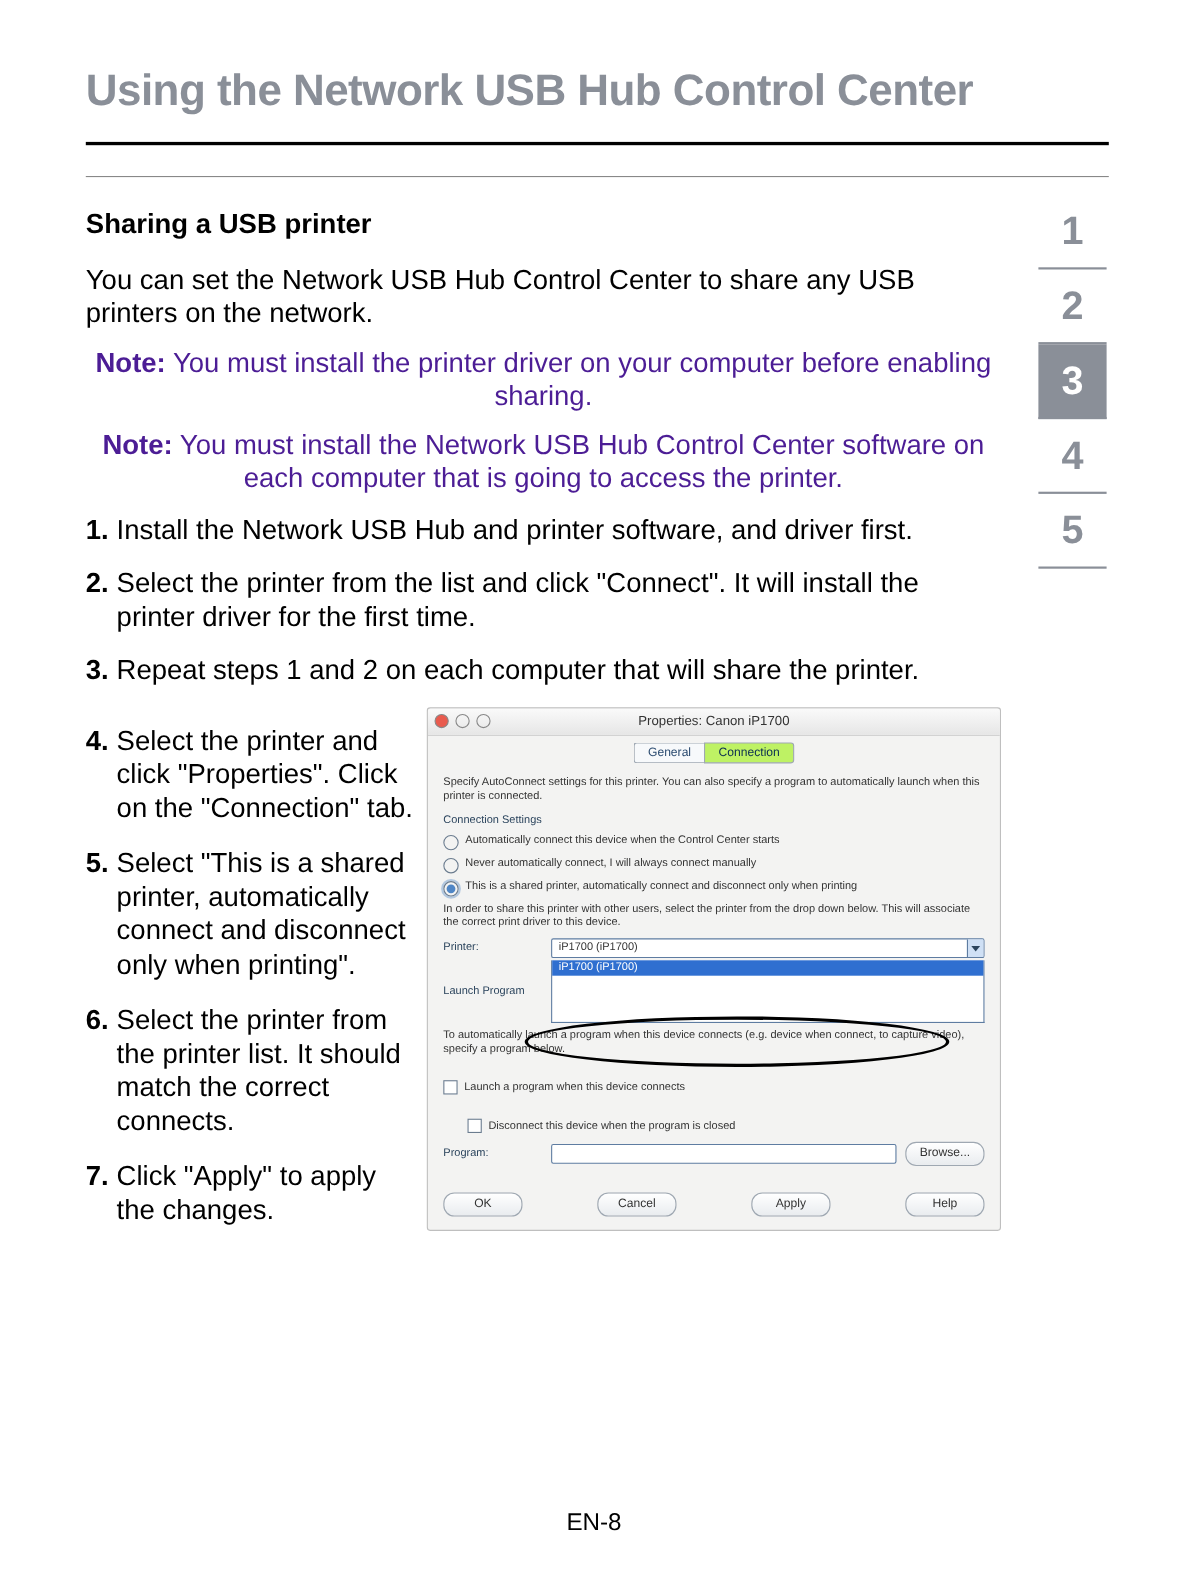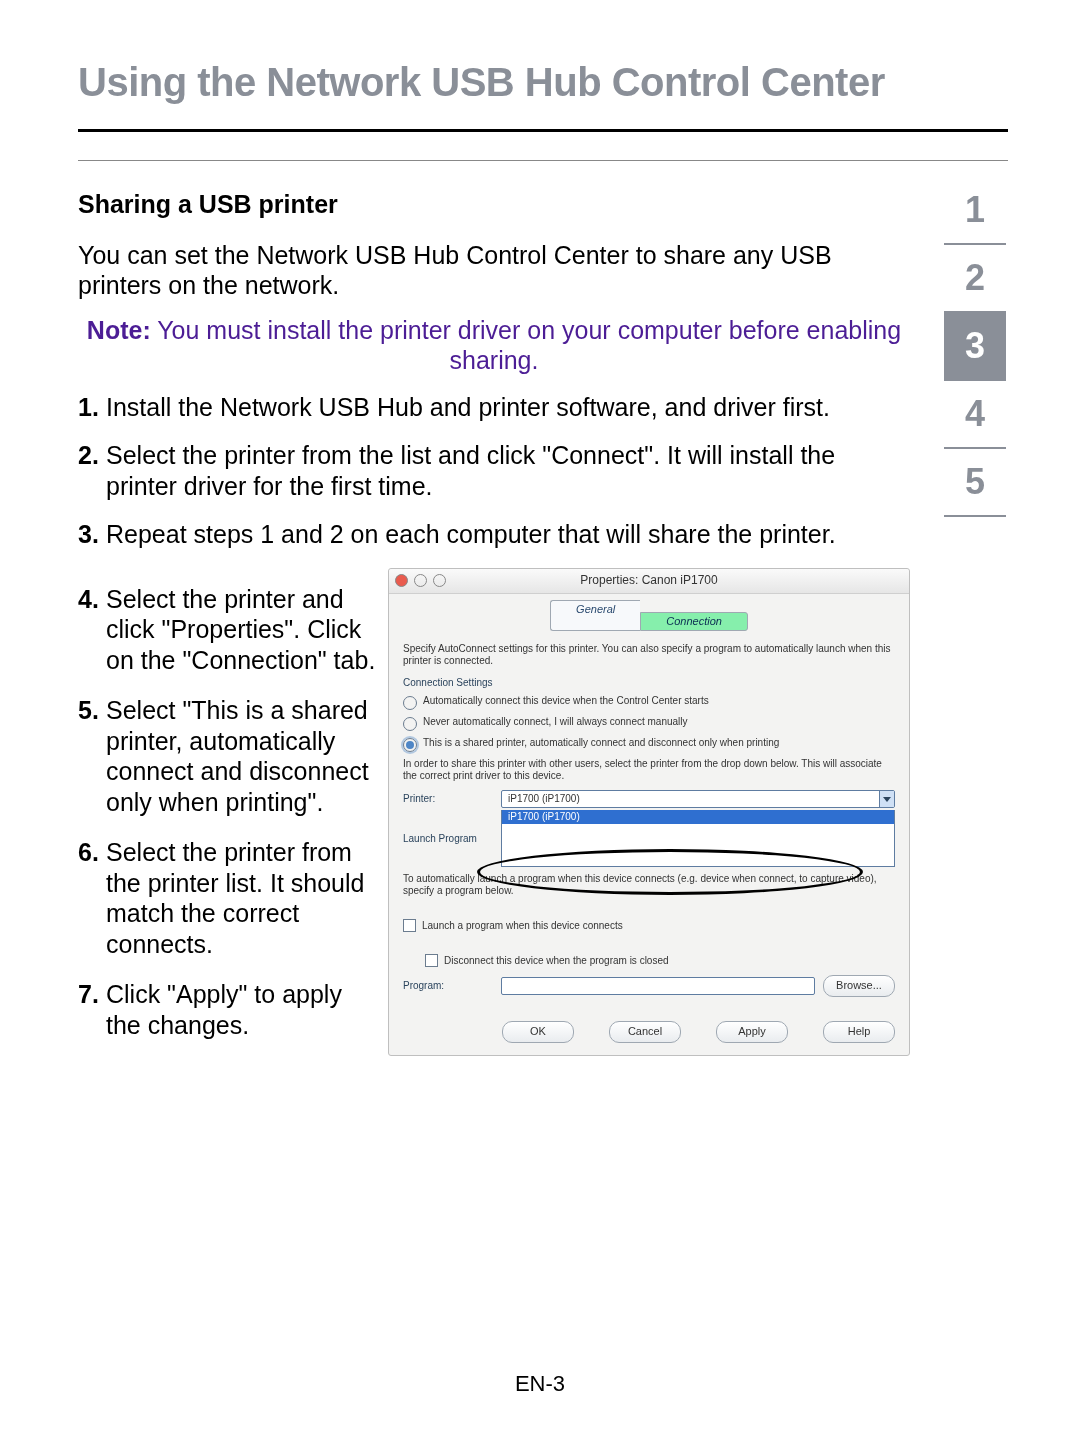--- a/index.html
+++ b/index.html
@@ -62,27 +62,26 @@
   }
   .tl-dot{width:11px;height:11px;border-radius:50%;border:1px solid #888;}
   .tl-red{background:#e95b4e;}
   .dlg-titlebar .ttl{
     position:absolute;left:0;right:0;text-align:center;font-size:12px;
     pointer-events:none;
   }
   .tabs{display:flex;justify-content:center;margin-top:6px;}
   .tab{
     border:1px solid #9fa8b2;
-    font-size:11px;padding:2px 25px;background:#f7f9fb;
+    font-size:11px;padding:2px 12px;background:#f7f9fb;
     color:#2a4a6f;
-    font-style:italic;
   }
   .tab:first-child{border-right:none;border-radius:3px 0 0 3px;}
   .tab:last-child{border-radius:0 3px 3px 0;}
-  .tab.active{background:#86efac;color:#0b2d52;margin-top:12px;}
+  .tab.active{background:#bef264;color:#0b2d52;}
   .dlg-body{padding:6px 14px 12px 14px;}
   .desc{font-size:10px;line-height:1.2;margin-top:6px;}
   .grp-title{font-size:10px;margin-top:10px;color:#2b445d;}
   .radio-row{display:flex;align-items:flex-start;gap:6px;margin-top:6px;font-size:10px;line-height:1.2;}
   .radio{width:12px;height:12px;border:1px solid #6b7c8f;border-radius:50%;flex:none;position:relative;margin-top:1px;}
   .radio.on::after{content:"";position:absolute;inset:2px;border-radius:50%;background:#4f86c6;}
   .radio.on{box-shadow:0 0 0 2px rgba(79,134,198,.4);}
   .help{font-size:10px;line-height:1.2;margin-top:6px;}
   .form-row{display:flex;align-items:center;gap:8px;margin-top:8px;font-size:10px;}
   .form-row label{color:#2b445d;min-width:90px;}
@@ -107,40 +106,43 @@
   .chk-row{display:flex;align-items:center;gap:6px;font-size:10px;margin-top:22px;}
   .chk{width:11px;height:11px;border:1px solid #6b7c8f;background:#fff;flex:none;}
   .indent{margin-left:22px;}
   .btn{
     display:inline-flex;align-items:center;justify-content:center;
     min-width:70px;height:20px;
     border:1px solid #9fa8b2;border-radius:10px;
     background:linear-gradient(#ffffff,#e9ecef);
     font-size:11px;color:#333;
   }
-  .btn-row{display:flex;gap:35px;justify-content:flex-end;margin-top:14px;padding-top:10px;}
+  .btn-row{display:flex;gap:35px;justify-content:space-between;margin-top:14px;padding-top:10px;}
   .footer{
     position:absolute;left:0;right:0;bottom:40px;text-align:center;
     font-size:22px;color:#000;
   }
 </style>
 </head>
 <body>
 
 <div class="title">Using the Network USB Hub Control Center</div>
 <div class="thin-rule"></div>
 
 <div class="content-row">
   <div class="text-col">
 
     <div class="sub-hd">Sharing a USB printer</div>
     <div class="para">You can set the Network USB Hub Control Center to share any USB printers on the network.</div>
 
     <div class="note">
       <b>Note:</b><span> You must install the printer driver on your computer before enabling sharing.</span>
+    </div>
+    <div class="note">
+      <b>Note:</b><span> You must install the Network USB Hub Control Center software on each computer that is going to access the printer.</span>
     </div>
 
     <ol class="steps">
       <li><b class="num">1.</b><span>Install the Network USB Hub and printer software, and driver first.</span></li>
       <li><b class="num">2.</b><span>Select the printer from the list and click "Connect". It will install the printer driver for the first time.</span></li>
       <li><b class="num">3.</b><span>Repeat steps 1 and 2 on each computer that will share the printer.</span></li>
     </ol>
 
     <div class="wrap-row">
       <div class="wrap-text">
@@ -228,13 +230,13 @@
 
   <div class="nav-col">
     <div class="nav-item">1</div>
     <div class="nav-item">2</div>
     <div class="nav-item active">3</div>
     <div class="nav-item">4</div>
     <div class="nav-item">5</div>
   </div>
 </div>
 
-<div class="footer">EN-3</div>
+<div class="footer">EN-8</div>
 
 </body></html>

